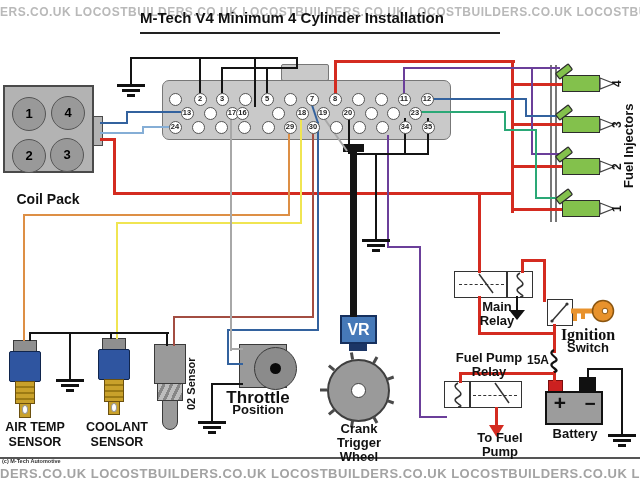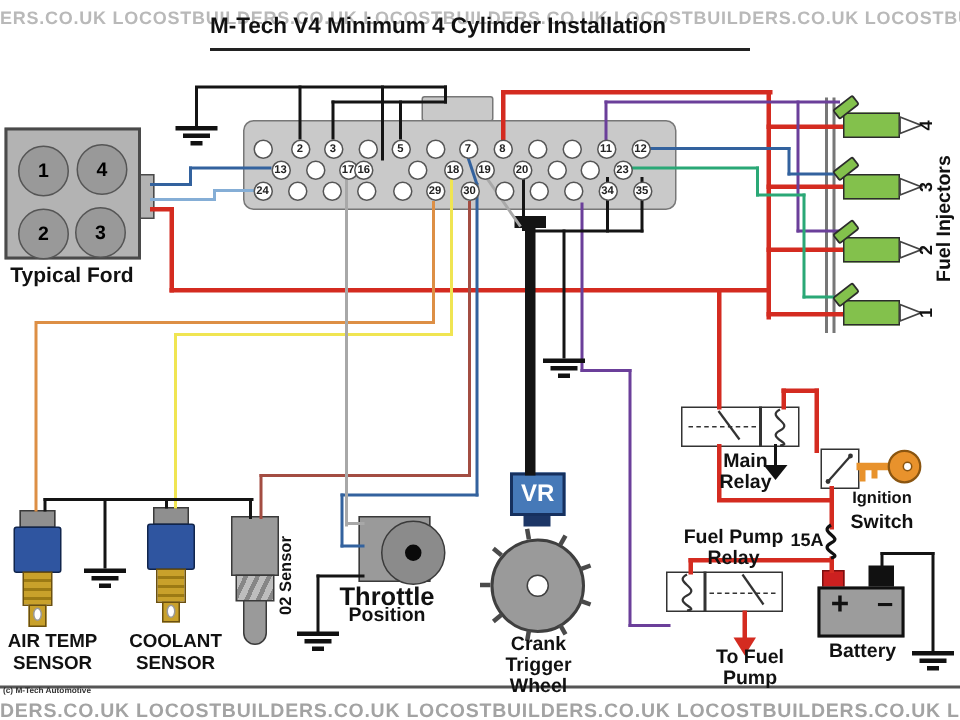--- a/index.html
+++ b/index.html
@@ -46,21 +46,21 @@
   <div class="comp" style="left:140px;top:32px;width:360px;height:2px;background:#222;"></div>
   <div class="comp" style="left:0;top:457px;width:640px;height:1.5px;background:#555;"></div>
   <div class="lb" style="left:2px;top:459px;width:130px;font-size:5.5px;text-align:left;color:#333;">(c) M-Tech Automotive</div>
 
   <div class="comp" style="left:93px;top:116px;width:10px;height:30px;background:#b3b3b3;border:1.5px solid #4a4a4a;"></div>
   <div class="comp" style="left:3px;top:85px;width:91px;height:88px;background:#b3b3b3;border:2px solid #4a4a4a;"></div>
   <div class="comp" style="left:12px;top:97px;width:34px;height:34px;border-radius:50%;background:#999;border:1.5px solid #555;text-align:center;line-height:31px;font-weight:bold;font-size:13px;">1</div>
   <div class="comp" style="left:51px;top:96px;width:34px;height:34px;border-radius:50%;background:#999;border:1.5px solid #555;text-align:center;line-height:31px;font-weight:bold;font-size:13px;">4</div>
   <div class="comp" style="left:12px;top:139px;width:34px;height:34px;border-radius:50%;background:#999;border:1.5px solid #555;text-align:center;line-height:31px;font-weight:bold;font-size:13px;">2</div>
   <div class="comp" style="left:50px;top:138px;width:34px;height:34px;border-radius:50%;background:#999;border:1.5px solid #555;text-align:center;line-height:31px;font-weight:bold;font-size:13px;">3</div>
-  <div class="lb" style="left:0;top:176px;width:96px;font-size:14px;">Typical Ford</div>
+  <div class="lb" style="left:0;top:192px;width:96px;font-size:14px;">Coil Pack</div>
 
   <div class="comp" style="left:281px;top:64px;width:48px;height:17px;background:#c9c9c9;border:1.5px solid #777;border-radius:2px;"></div>
   <div class="comp" style="left:162px;top:80px;width:289px;height:60px;background:#c9c9c9;border:1.5px solid #777;border-radius:7px;"></div>
   <div id="pins">
       <span class="pin" style="left: 168.5px; top: 92.5px;"></span>
       <span class="pin" style="left: 193.5px; top: 92.5px;">2</span>
       <span class="pin" style="left: 215.5px; top: 92.5px;">3</span>
       <span class="pin" style="left: 238.5px; top: 92.5px;"></span>
       <span class="pin" style="left: 260.5px; top: 92.5px;">5</span>
       <span class="pin" style="left: 283.5px; top: 92.5px;"></span>
@@ -145,21 +145,21 @@
   <div class="lb" style="left:327px;top:436px;width:64px;font-size:13px;">Trigger</div>
   <div class="lb" style="left:327px;top:450px;width:64px;font-size:13px;">Wheel</div>
 
   <div class="comp relay" style="left:454px;top:271px;width:79px;height:27px;"></div>
   <div class="comp" style="left:506px;top:271px;width:1.5px;height:27px;background:#333;z-index:3;"></div>
   <div class="comp" style="left:459px;top:284px;width:45px;height:0;border-top:1.5px dashed #333;z-index:3;"></div>
   <div class="lb" style="left:467px;top:300px;width:60px;font-size:13px;">Main</div>
   <div class="lb" style="left:467px;top:314px;width:60px;font-size:13px;">Relay</div>
 
   <div class="comp relay" style="left:547px;top:299px;width:26px;height:27px;"></div>
-  <div class="lb" style="left:556px;top:327px;width:64px;font-size:11px;">Ignition</div>
+  <div class="lb" style="left:556px;top:327px;width:64px;font-size:16px;font-family:Liberation Serif, serif;">Ignition</div>
   <div class="lb" style="left:556px;top:341px;width:64px;font-size:13px;">Switch</div>
 
   <div class="lb" style="left:452px;top:351px;width:74px;font-size:13px;">Fuel Pump</div>
   <div class="lb" style="left:452px;top:365px;width:74px;font-size:13px;">Relay</div>
   <div class="lb" style="left:524px;top:354px;width:28px;font-size:12px;">15A</div>
   <div class="comp relay" style="left:444px;top:381px;width:78px;height:27px;"></div>
   <div class="comp" style="left:469px;top:381px;width:1.5px;height:27px;background:#333;z-index:3;"></div>
   <div class="comp" style="left:473px;top:395px;width:44px;height:0;border-top:1.5px dashed #333;z-index:3;"></div>
   <div class="lb" style="left:468px;top:431px;width:64px;font-size:13px;color:#111;">To Fuel</div>
   <div class="lb" style="left:468px;top:445px;width:64px;font-size:13px;">Pump</div>

